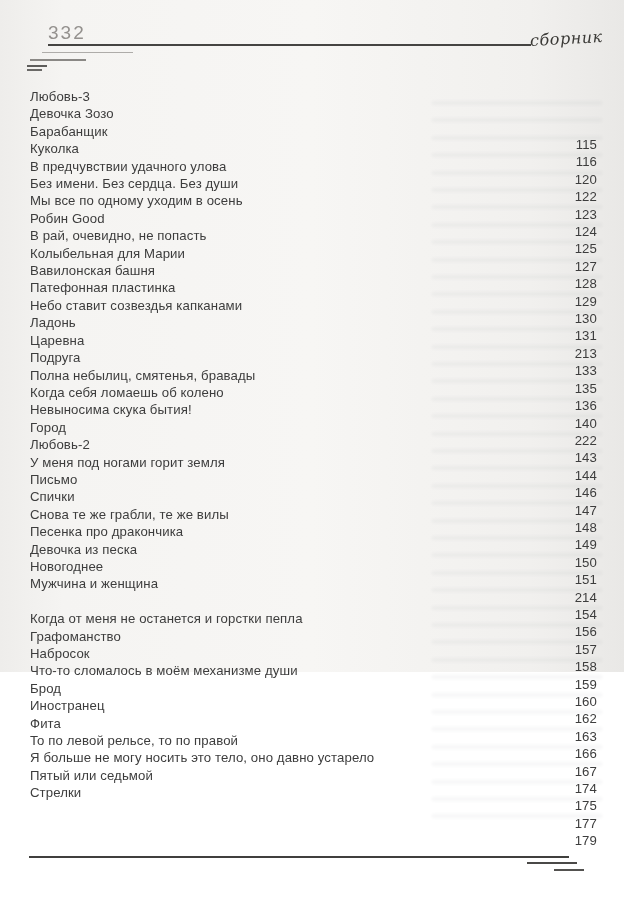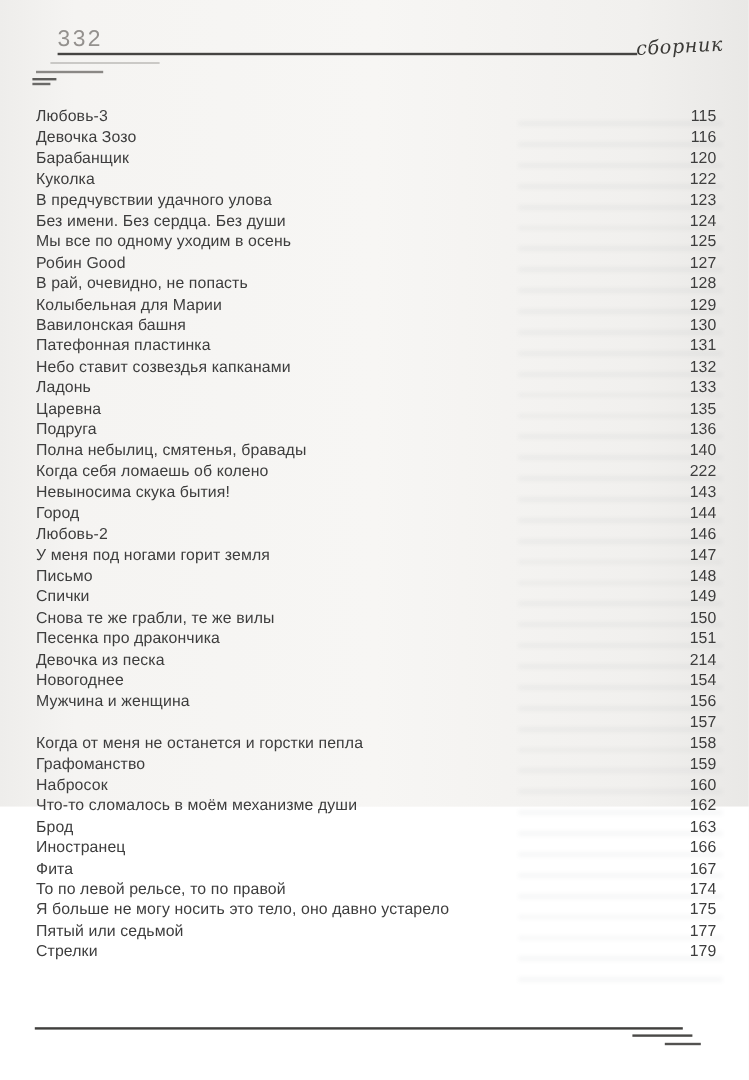--- a/index.html
+++ b/index.html
@@ -70,21 +70,21 @@
 
   
   .toc {
     position: absolute;
     left: 30px;
     top: 88px;
     width: 567px;
   }
   .toc-row {
     display: flex;
-    align-items: flex-end;
+    align-items: flex-start;
     height: 17.42px;
     line-height: 17.42px;
     font-size: 13.2px;
     color: #3d3d3d;
     letter-spacing: 0.1px;
   }
   .toc-row .title {
     white-space: nowrap;
     flex: 0 0 auto;
   }
@@ -195,21 +195,21 @@
 
     <div class="toc-row">
       <span class="title">Патефонная пластинка</span>
       <span class="leader"></span>
       <span class="pg">131</span>
     </div>
 
     <div class="toc-row">
       <span class="title">Небо ставит созвездья капканами</span>
       <span class="leader"></span>
-      <span class="pg">132</span>
+      <span class="pg">213</span>
     </div>
 
     <div class="toc-row">
       <span class="title">Ладонь</span>
       <span class="leader"></span>
       <span class="pg">133</span>
     </div>
 
     <div class="toc-row">
       <span class="title">Царевна</span>

